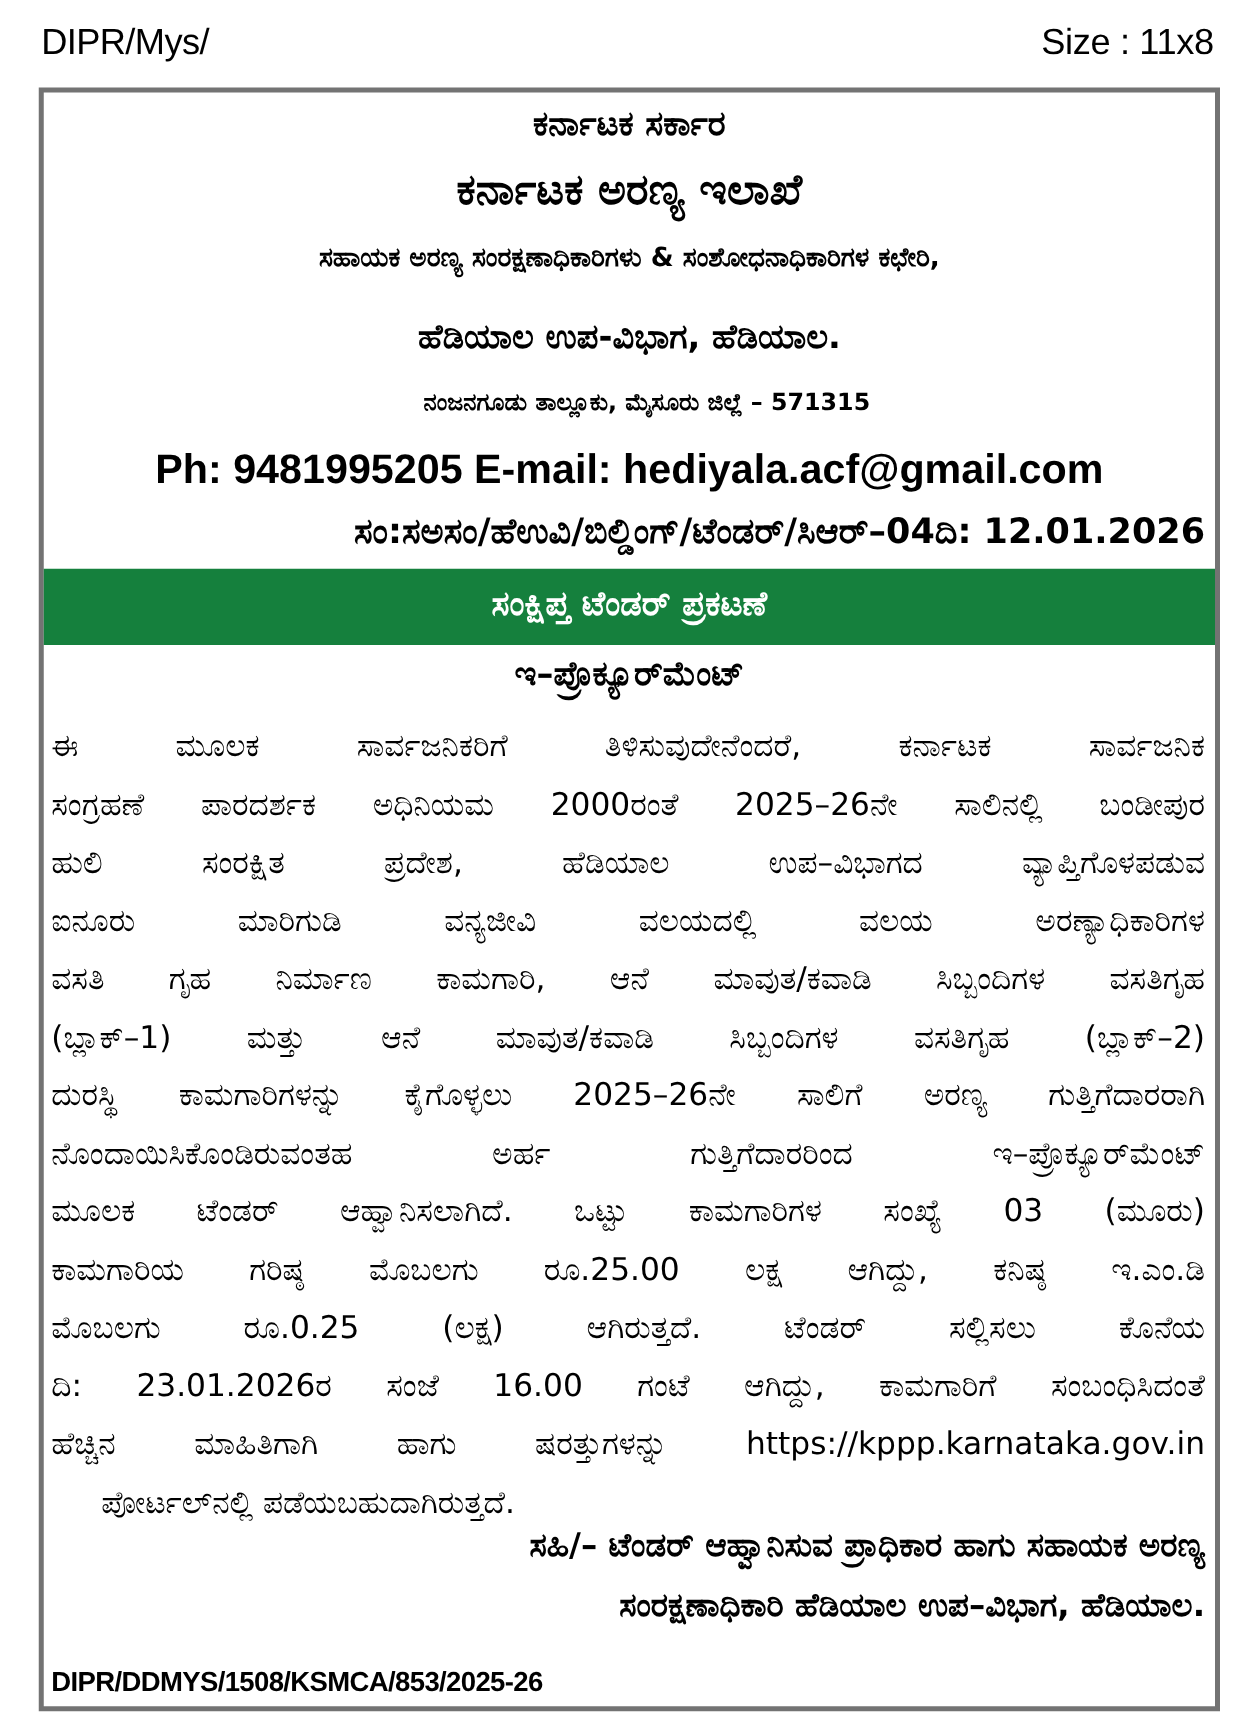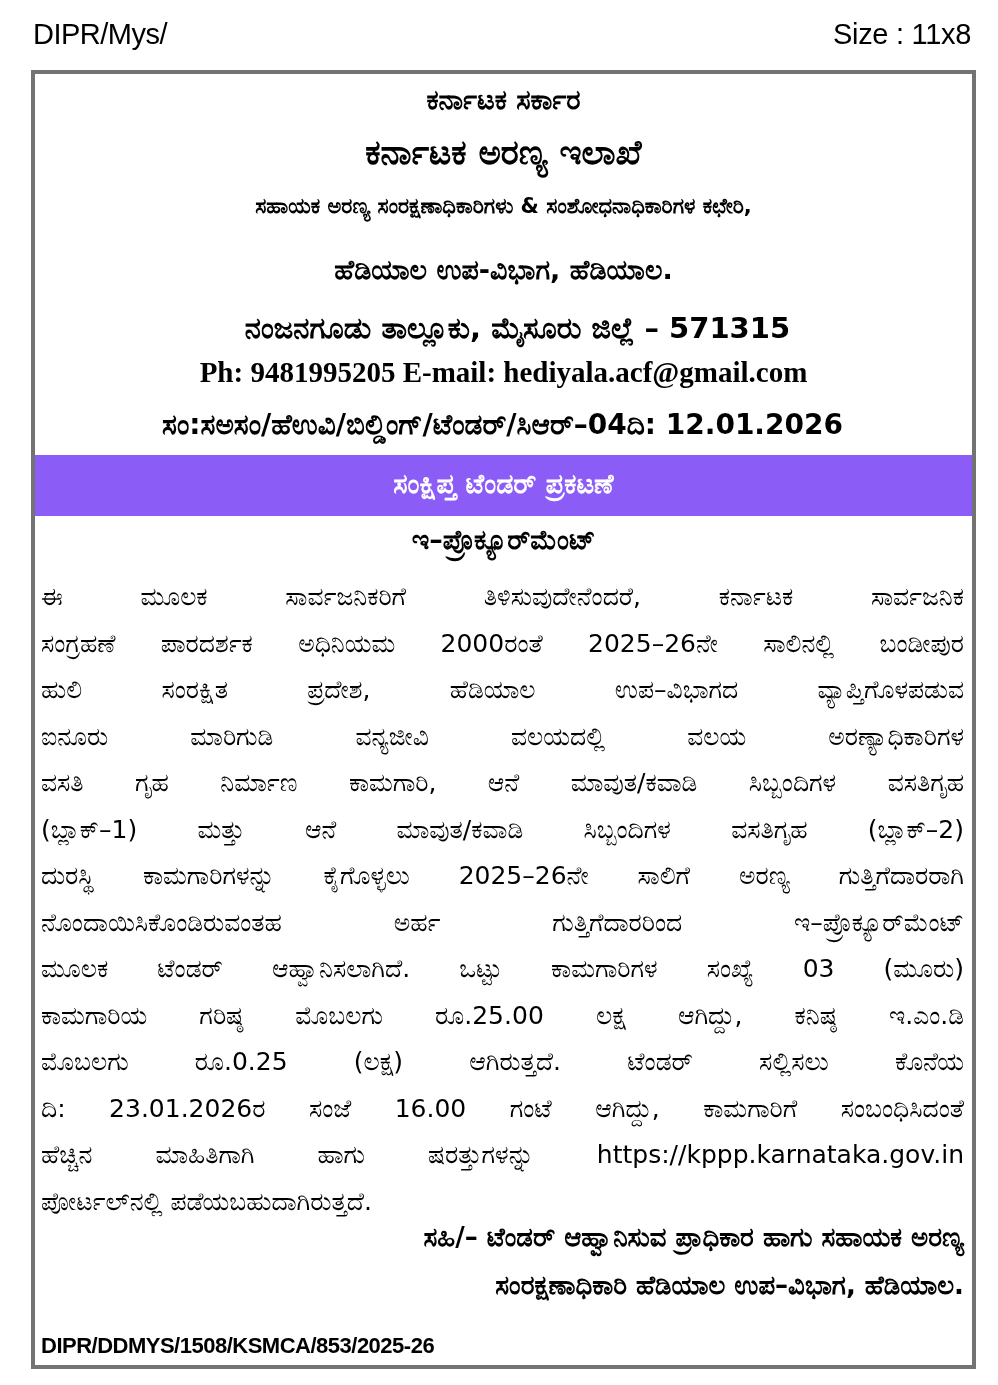--- a/index.html
+++ b/index.html
@@ -5,28 +5,28 @@
   html, body { margin: 0; padding: 0; background: #ffffff; }
   body { width: 998px; height: 1385px; position: relative; overflow: hidden; font-family: "Liberation Sans", "DejaVu Sans", sans-serif; color: #000; }
   .top-left { position: absolute; left: 33px; top: 18px; font-size: 29px; letter-spacing: -0.5px; }
   .top-right { position: absolute; right: 27px; top: 18px; font-size: 29px; letter-spacing: -0.3px; }
   .frame { position: absolute; left: 31px; top: 70px; width: 945px; height: 1299px; box-sizing: border-box; border: 4px solid #737373; background: #fff; }
   .hdr { position: absolute; left: 0; right: 0; text-align: center; font-weight: bold; white-space: nowrap; font-family: "DejaVu Sans", "Liberation Sans", sans-serif; }
   .h1 { top: 10px; font-size: 27px; }
   .h2 { top: 58px; font-size: 34px; }
   .h3 { top: 120px; font-size: 21px; }
   .h4 { top: 180px; font-size: 27px; }
-  .h5 { top: 237px; font-size: 29px; margin-left: 28px; }
-  .h6 { top: 282px; font-size: 29px; font-family: Liberation Serif, serif; }
-  .refline { position: absolute; left: 6px; right: 8px; top: 334px; font-size: 28px; font-weight: bold; display: flex; justify-content: center; white-space: nowrap; font-family: "DejaVu Sans", "Liberation Serif", serif; }
-  .band { position: absolute; left: 0; right: 0; top: 381px; height: 61px; background: #8b5cf6; color: #fff; text-align: center; font-size: 27px; font-weight: bold; line-height: 58px; font-family: "DejaVu Sans", sans-serif; }
+  .h5 { top: 237px; font-size: 19px; margin-left: 28px; }
+  .h6 { top: 282px; font-size: 33px; font-family: Liberation Sans, sans-serif; }
+  .refline { position: absolute; left: 6px; right: 8px; top: 334px; font-size: 28px; font-weight: bold; display: flex; justify-content: flex-end; white-space: nowrap; font-family: "DejaVu Sans", "Liberation Serif", serif; }
+  .band { position: absolute; left: 0; right: 0; top: 381px; height: 61px; background: #15803d; color: #fff; text-align: center; font-size: 27px; font-weight: bold; line-height: 58px; font-family: "DejaVu Sans", sans-serif; }
   .subtitle { position: absolute; left: 0; right: 0; top: 450px; text-align: center; font-size: 27px; font-weight: bold; font-family: "DejaVu Sans", sans-serif; }
   .body-text { position: absolute; left: 6px; right: 8px; top: 500px; font-size: 25px; line-height: 46.5px; font-family: "DejaVu Sans", "Liberation Serif", serif; }
   .body-line { display: block; white-space: nowrap; text-align: justify; text-align-last: justify; overflow: hidden; height: 46.5px; }
-  .body-line.last { text-align-last: left; }
+  .body-line.last { text-align-last: left; margin-left: 40px; }
   .sign { position: absolute; right: 8px; text-align: right; font-size: 26px; font-weight: bold; white-space: nowrap; font-family: "DejaVu Sans", sans-serif; }
   .sign1 { top: 1148px; }
   .sign2 { top: 1196px; }
   .footer-code { position: absolute; left: 6px; bottom: 6px; font-size: 22px; font-weight: bold; letter-spacing: -0.5px; font-family: "Liberation Sans", sans-serif; text-align: center; }
 </style>
 </head>
 <body>
 
 <div class="top-left">DIPR/Mys/</div>
 <div class="top-right">Size : 11x8</div>

